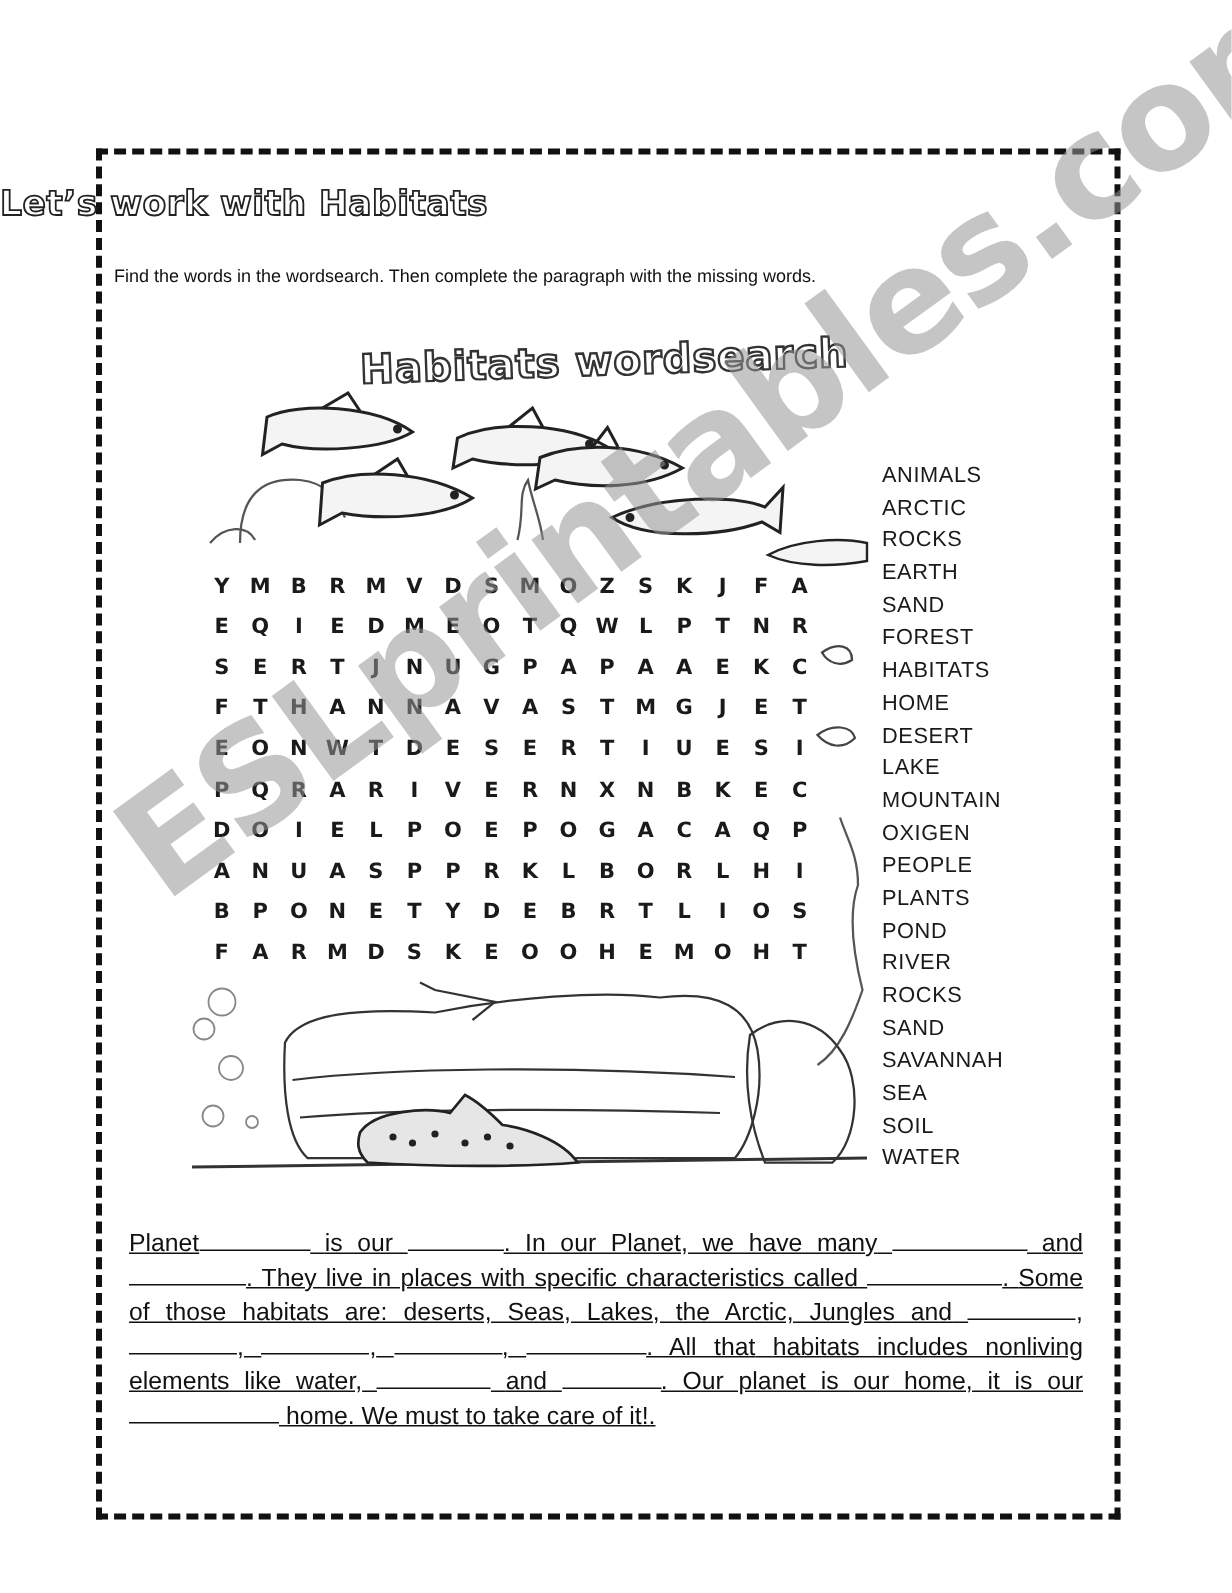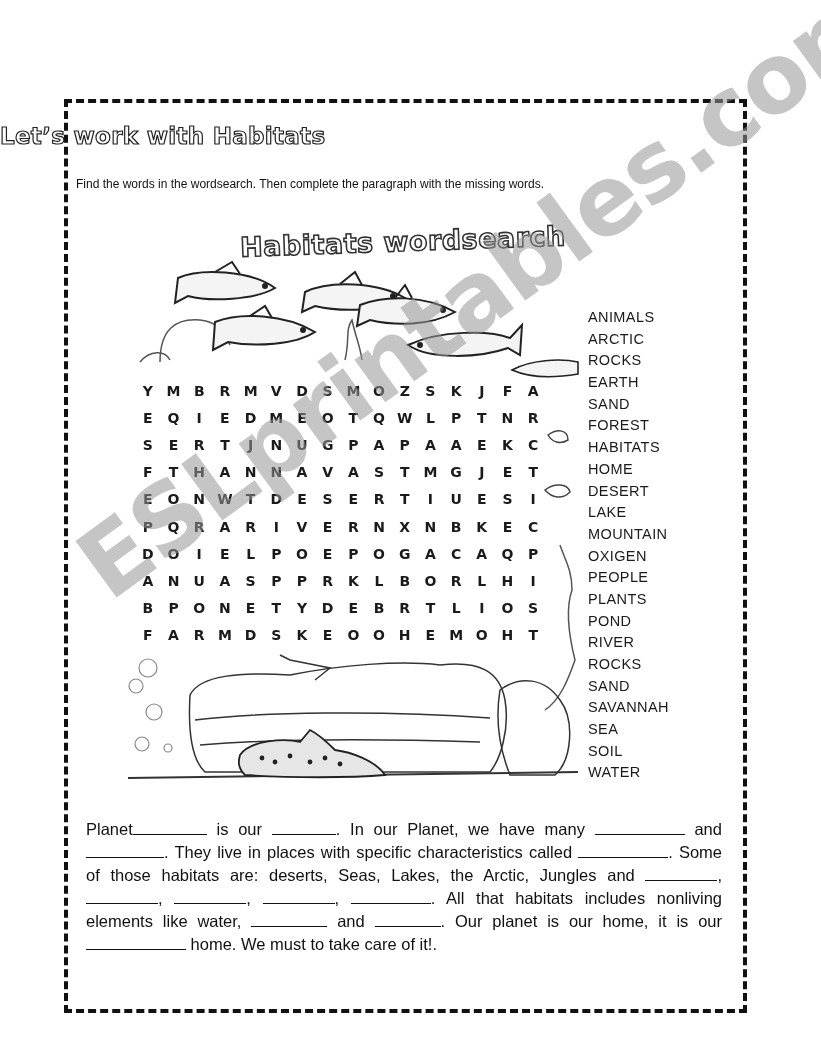--- a/index.html
+++ b/index.html
@@ -11,21 +11,21 @@
   .instructions { position:absolute; left:76px; top:173px; width:650px; font-size:12px; line-height:23px; color:#111; }
   .ws-title { position:absolute; left:240px; top:226px; font-family:"DejaVu Sans", sans-serif; font-weight:bold;
     font-size:27px; color:#fff; -webkit-text-stroke:1.6px #333; transform:rotate(-2deg); letter-spacing:0.5px; }
   .illus { position:absolute; left:0; top:0; }
   .grid { position:absolute; left:135px; top:377px; }
   .grid-row { display:flex; height:27.2px; align-items:center; }
   .grid-cell { width:25.7px; text-align:center; font-family:"DejaVu Sans", sans-serif; font-size:14px; font-weight:bold; color:#1a1a1a; }
   .wordlist { position:absolute; left:588px; top:307px; }
   .word { height:21.7px; line-height:21.7px; font-family:Liberation Sans, sans-serif; font-size:14.5px; color:#1a1a1a; letter-spacing:0.4px; }
   .para { position:absolute; left:86px; top:818px; width:636px; font-size:16.5px; line-height:23px; text-align:justify; color:#111; }
-  .para p { margin:0; }
+  .para p { margin:0;text-decoration:underline; }
   .blank { display:inline-block; border-bottom:1px solid #111; height:14px; vertical-align:baseline; }
   .watermark { position:absolute; left:90px; top:520px; font-family:"DejaVu Sans", sans-serif; font-weight:bold;
     font-size:96px; color:rgba(150,150,150,0.55); transform:rotate(-36deg); transform-origin:left center; white-space:nowrap; pointer-events:none; letter-spacing:-2px; }
 </style>
 </head>
 <body>
 
 <div class="frame"></div>
 
 <div class="title">Let’s work with Habitats</div>

